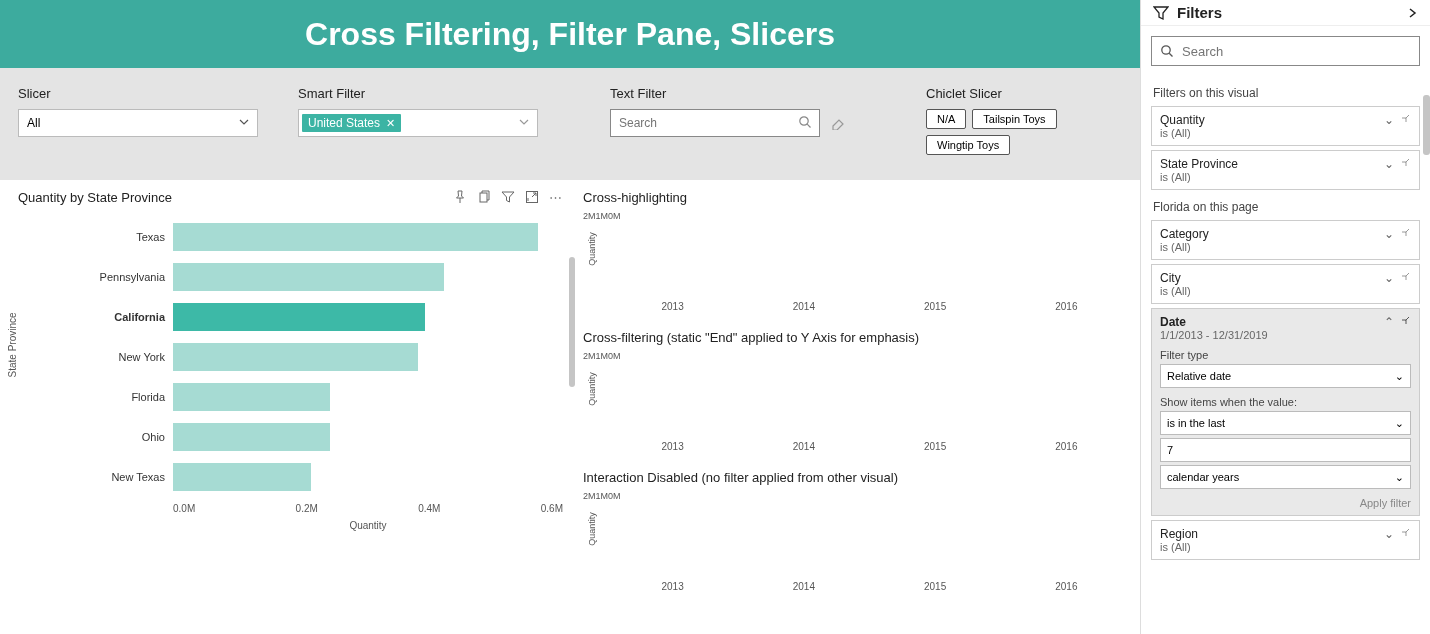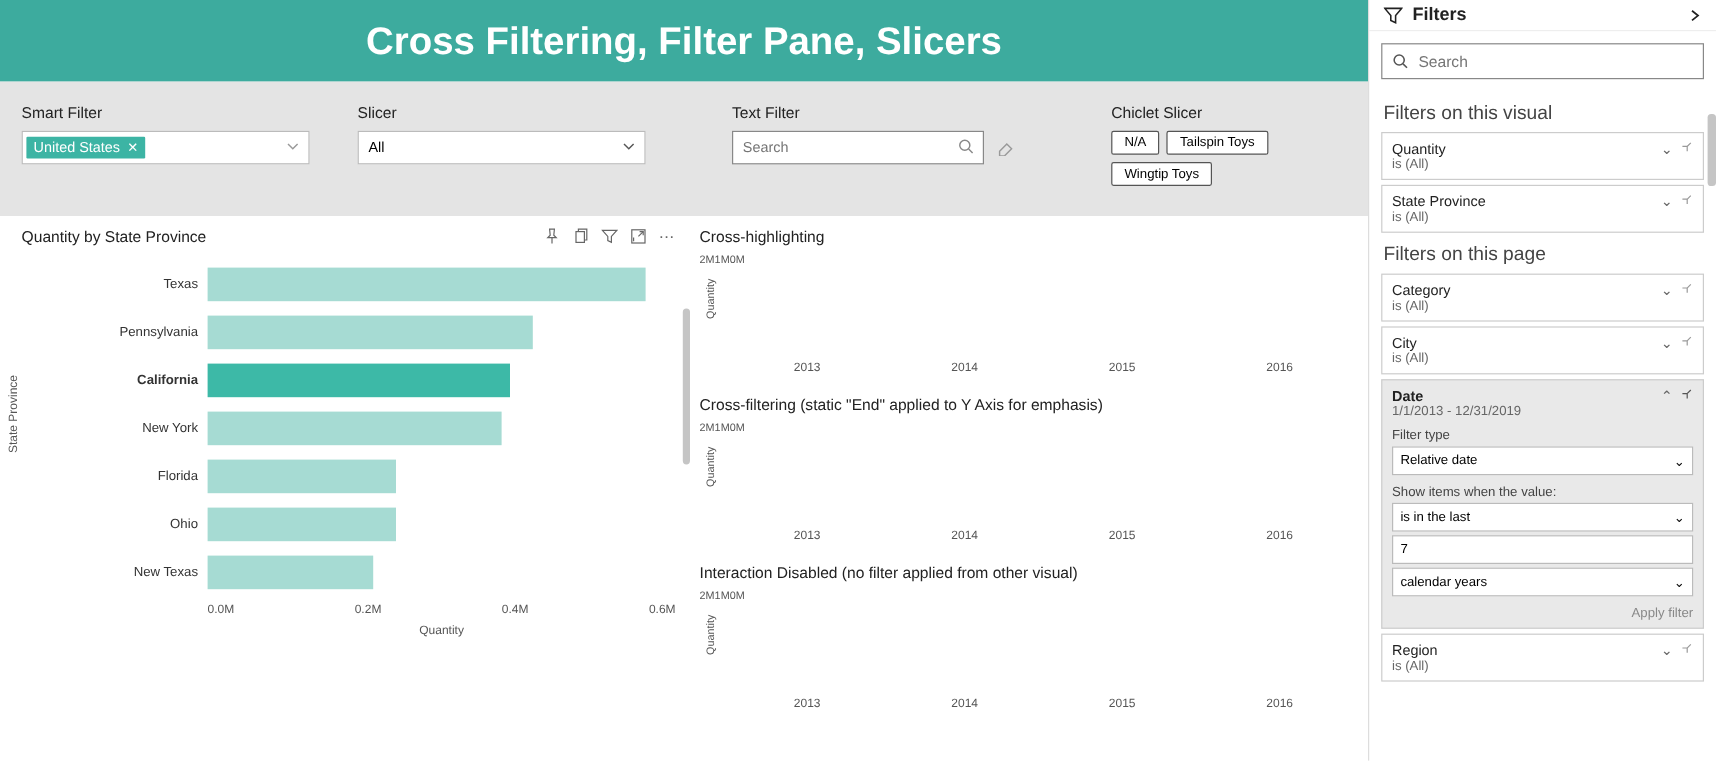--- a/index.html
+++ b/index.html
@@ -53,21 +53,21 @@
 .col-bar .hl{position:absolute;bottom:0;left:0;right:0;background:#28a18e}
 .col-xlabels{display:flex;gap:20px;margin-left:34px;margin-top:4px}
 .col-xl{flex:1;text-align:center;font-size:10px;color:#555}
 
 .pane{width:290px;border-left:1px solid #ddd;background:#fff;display:flex;flex-direction:column}
 .pane-head{display:flex;align-items:center;gap:8px;padding:4px 12px;border-bottom:1px solid #eee}
 .pane-head .title{font-size:15px;font-weight:600;flex:1}
 .pane-search{margin:10px;border:1px solid #888;height:30px;display:flex;align-items:center;padding:0 8px;gap:8px}
 .pane-search input{border:none;outline:none;flex:1;font-size:13px}
 .pane-body{flex:1;overflow-y:auto;padding:0 10px 10px 10px}
-.sec-label{font-size:16px;color:#444;margin:10px 2px 6px}
+.sec-label{font-size:12px;color:#444;margin:10px 2px 6px}
 .card{border:1px solid #ccc;padding:6px 8px;background:#fff;font-size:12px;margin-bottom:4px;position:relative}
 .card .val{color:#666;font-size:11px}
 .card .controls{position:absolute;right:8px;top:6px;display:flex;gap:6px;color:#666}
 .card.expanded{background:#e9e9e9}
 .card .inner-label{font-size:11px;color:#444;margin-top:8px}
 .card .inner-sel{width:100%;height:24px;border:1px solid #bbb;background:#fff;font-size:11px;padding:0 20px 0 6px;margin-top:3px;text-align:left;position:relative;cursor:pointer}
 .card .inner-sel .caret{position:absolute;right:6px;top:5px}
 .card .inner-input{width:100%;height:24px;border:1px solid #bbb;background:#fff;font-size:11px;padding:0 6px;margin-top:3px}
 .apply{text-align:right;font-size:11px;color:#888;margin-top:8px;cursor:pointer}
 svg{display:block}
@@ -77,43 +77,43 @@
 <body>
 
 <div class="main">
   <div class="content">
     <div class="header">
       <h1>Cross Filtering, Filter Pane, Slicers</h1>
     </div>
 
     <div class="filters-row">
       <div class="fcol">
+        <div class="fcol-label">Slicer</div>
+        <button class="slicer-sel">
+          <span>All</span>
+          <span class="caret">
+            <svg width="10" height="10" viewBox="0 0 10 10">
+                <path d="M1 3l4 4 4-4" stroke="#555" fill="none" stroke-width="1.2"></path>
+              </svg>
+          </span>
+        </button>
+      </div>
+      <div class="fcol">
         <div class="fcol-label">Smart Filter</div>
         <div class="chip-select">
           <span class="chip">
             <span>United States</span>
             <span class="x">✕</span>
           </span>
           <span class="caret">
             <svg width="10" height="10" viewBox="0 0 10 10">
                 <path d="M1 3l4 4 4-4" stroke="#999" fill="none" stroke-width="1.2"></path>
               </svg>
           </span>
         </div>
-      </div>
-      <div class="fcol">
-        <div class="fcol-label">Slicer</div>
-        <button class="slicer-sel">
-          <span>All</span>
-          <span class="caret">
-            <svg width="10" height="10" viewBox="0 0 10 10">
-                <path d="M1 3l4 4 4-4" stroke="#555" fill="none" stroke-width="1.2"></path>
-              </svg>
-          </span>
-        </button>
       </div>
       <div class="fcol" style="margin-left:32px">
         <div class="fcol-label">Text Filter</div>
         <div style="display:flex;align-items:center">
           <div class="textfilter">
             <input placeholder="Search" style="">
             <span class="mag">
               <svg width="14" height="14" viewBox="0 0 14 14">
                   <circle cx="6" cy="6" r="4.2" stroke="#888" fill="none" stroke-width="1.2"></circle>
                   <line x1="9.2" y1="9.2" x2="12.5" y2="12.5" stroke="#888" stroke-width="1.2"></line>
@@ -380,21 +380,21 @@
         <div class="controls">
             <span>⌄</span>
             <span>
               <svg width="11" height="11" viewBox="0 0 11 11">
                 <path d="M2 5h4v4M9 2L5.5 5.5" stroke="#999" fill="none"></path>
               </svg>
             </span>
           </div>
       </div>
 
-      <div class="sec-label">Filters on this page</div>
+      <div class="sec-label">Florida on this page</div>
       <div class="card">
         <div>Category</div>
         <div class="val">is (All)</div>
         <div class="controls">
             <span>⌄</span>
             <span>
               <svg width="11" height="11" viewBox="0 0 11 11">
                 <path d="M2 5h4v4M9 2L5.5 5.5" stroke="#999" fill="none"></path>
               </svg>
             </span>

